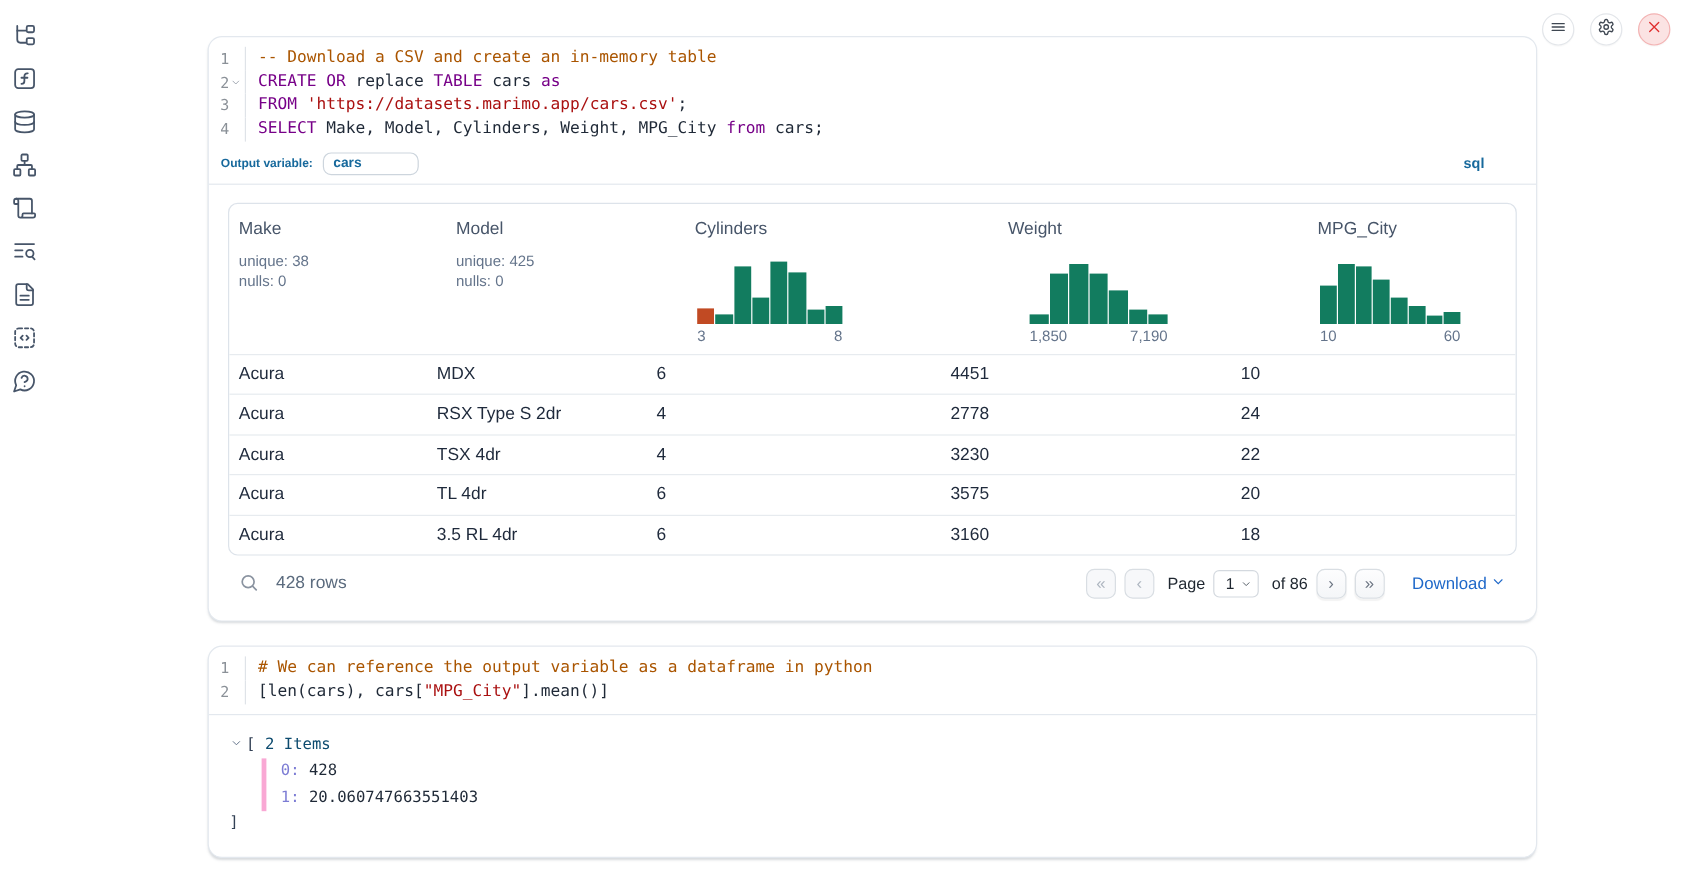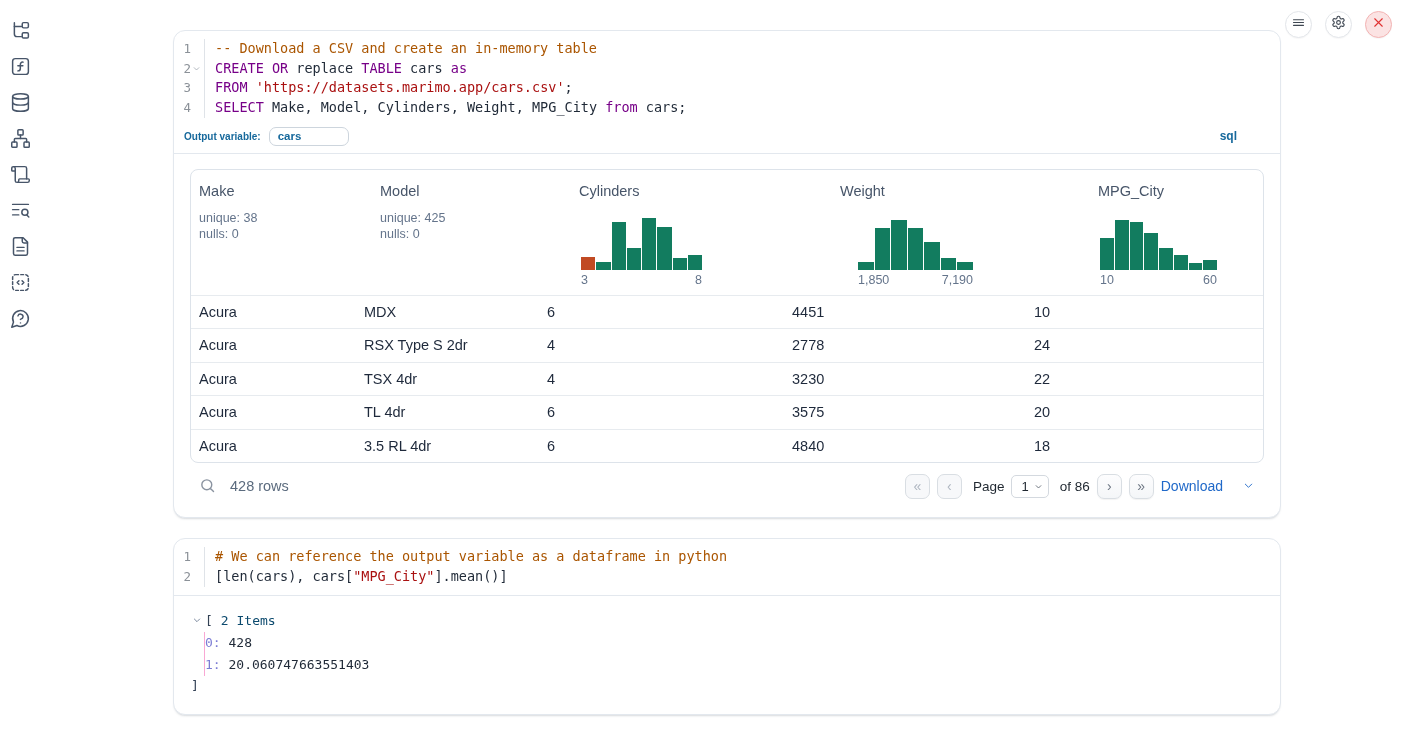--- a/index.html
+++ b/index.html
@@ -69,31 +69,31 @@
   .tfooter { display:flex; align-items:center; height:46px; padding:0 2px 0 9px; }
   .search-btn { width:18px; height:18px; cursor:pointer; }
   .search-btn svg { width:17px; height:17px; stroke:#8a93a0; fill:none; stroke-width:2; stroke-linecap:round; }
   .row-count { margin-left:13px; font-size:14.5px; color:#5b6b7e; }
   .pager { margin-left:auto; display:flex; align-items:center; gap:7px; }
   .pg-btn { width:25px; height:25px; border:1px solid #d9dee3; border-radius:7px; background:linear-gradient(#fdfdfe,#f4f6f8); display:flex; align-items:center; justify-content:center; font-size:14px; color:#6d7683; cursor:pointer; box-shadow:0 1px 1px rgba(0,0,0,.05); }
   .pg-btn.disabled { color:#aeb6c0; background:#f7f8fa; box-shadow:none; }
   .pg-label { font-size:13.5px; color:#1f2730; margin-left:4px; }
   .pg-select { display:flex; align-items:center; gap:5px; height:23px; padding:0 5px 0 9px; border:1px solid #d4d9df; border-radius:5px; background:#fff; font-size:13px; color:#1f2730; cursor:pointer; }
   .pg-select svg { width:9px; height:9px; stroke:#555e68; fill:none; stroke-width:2.2; }
-  .download-wrap { display:flex; align-items:center; gap:20px; margin-left:0; margin-right:8px; cursor:pointer;justify-content:flex-end; }
+  .download-wrap { display:flex; align-items:center; gap:4px; margin-left:16px; margin-right:8px; cursor:pointer;justify-content:flex-end; }
   .download-label { font-size:14px; color:#2069c9; }
   .download-wrap svg { width:11px; height:11px; stroke:#2069c9; fill:none; stroke-width:2; stroke-linecap:round; }
 
   
   .py-output { padding:14px 16px 18px 17px; font-family:"DejaVu Sans Mono", monospace; font-size:13px; color:#334155; }
   .tree-head { display:flex; align-items:center; height:22px; }
   .tree-toggle { width:12px; height:12px; margin-right:2px; display:flex; align-items:center; justify-content:center; cursor:pointer; }
   .tree-toggle svg { width:10px; height:10px; stroke:#64748b; fill:none; stroke-width:2; }
   .tree-count { color:#0c4a6e; margin-left:8px; }
-  .tree-entries { margin-left:13px; border-left:1px solid #f9a8d4; }
+  .tree-entries { margin-left:27px; border-left:4px solid #f9a8d4; padding-left:12px; }
   .tree-entry { height:22px; line-height:22px; }
   .tree-key { color:#7c7cd4; }
   .tree-val { color:#1f2937; }
   .tree-close { height:20px; line-height:20px; }
 </style>
 </head>
 <body>
 
 <div class="sidebar">
   <div class="side-btn">
@@ -301,21 +301,21 @@
               <div class="td col-0">Acura</div>
               <div class="td col-1">TL 4dr</div>
               <div class="td col-2">6</div>
               <div class="td col-3">3575</div>
               <div class="td col-4">20</div>
             </div>
             <div class="trow">
               <div class="td col-0">Acura</div>
               <div class="td col-1">3.5 RL 4dr</div>
               <div class="td col-2">6</div>
-              <div class="td col-3">4840</div>
+              <div class="td col-3">3160</div>
               <div class="td col-4">18</div>
             </div>
           </div>
       </div>
       <div class="tfooter">
         <span class="search-btn"><svg viewBox="0 0 24 24">
               <circle cx="11" cy="11" r="7"></circle>
               <path d="m20.5 20.5-4-4"></path>
             </svg></span>
         <span class="row-count">428 rows</span>

